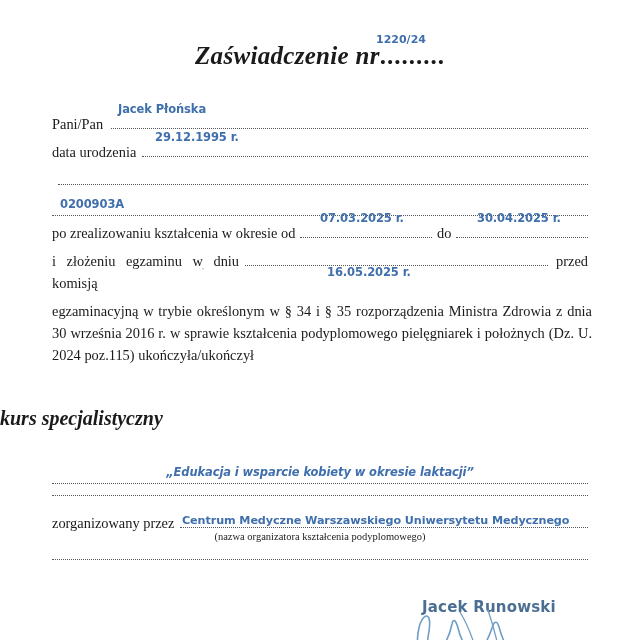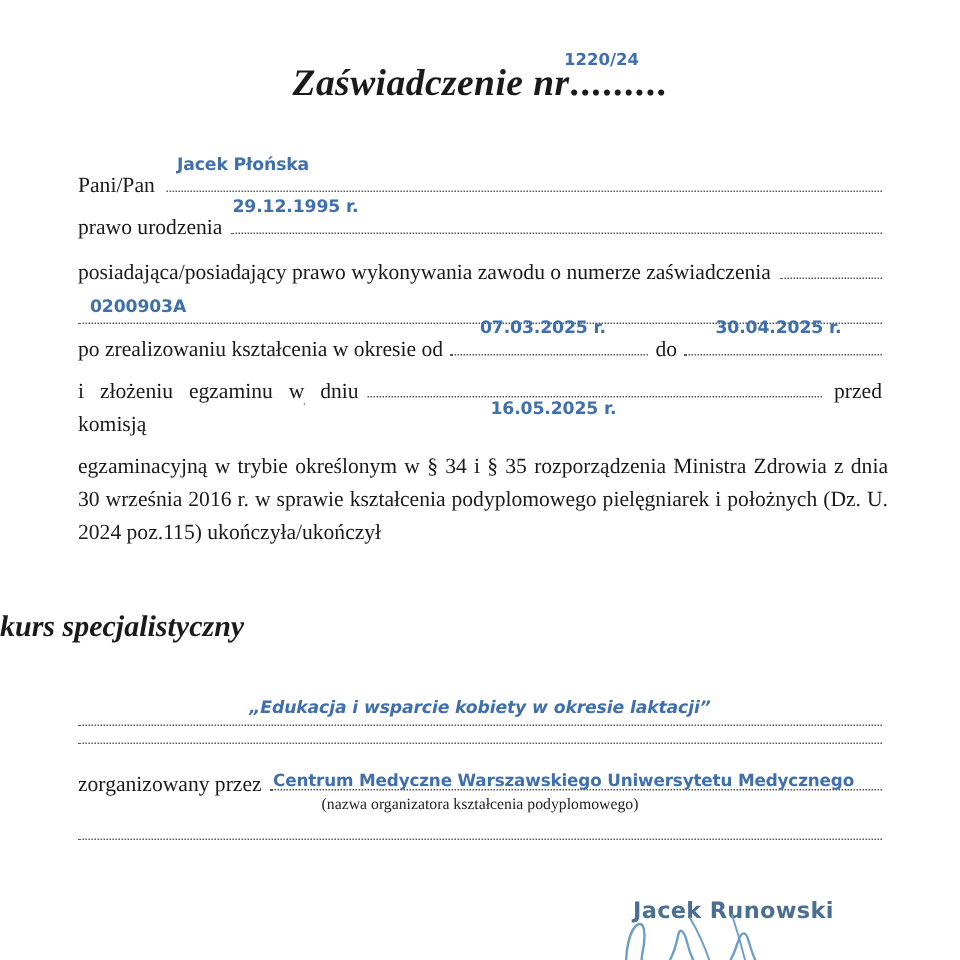--- a/index.html
+++ b/index.html
@@ -185,30 +185,29 @@
     <div class="justified">
       <span class="sp label">Pani/Pan</span>
       <span class="sp" style="width:8px"></span>
       <span class="grow dots"></span>
     </div>
     <span class="fill" style="left:66px; top:-13px;">Jacek Płońska</span>
   </div>
 
   <div id="row-birth" class="row body-text">
     <div class="justified">
-      <span class="sp label">prawo urodzenia</span>
+      <span class="sp label">data urodzenia</span>
       <span class="sp" style="width:6px"></span>
       <span class="grow dots"></span>
     </div>
     <span class="fill" style="left:103px; top:-13px;">29.12.1995 r.</span>
   </div>
 
   <div id="row-license" class="row body-text">
     <div class="justified">
-      <span class="sp label">posiadająca/posiadający prawo wykonywania zawodu o numerze zaświadczenia</span>
       <span class="sp" style="width:6px"></span>
       <span class="grow dots"></span>
     </div>
   </div>
 
   <div id="row-license2" class="row">
     <span class="fill" style="left:8px; top:-1px;">0200903A</span>
     <div class="dots-full" style="margin-top:16px;"></div>
   </div>
 

